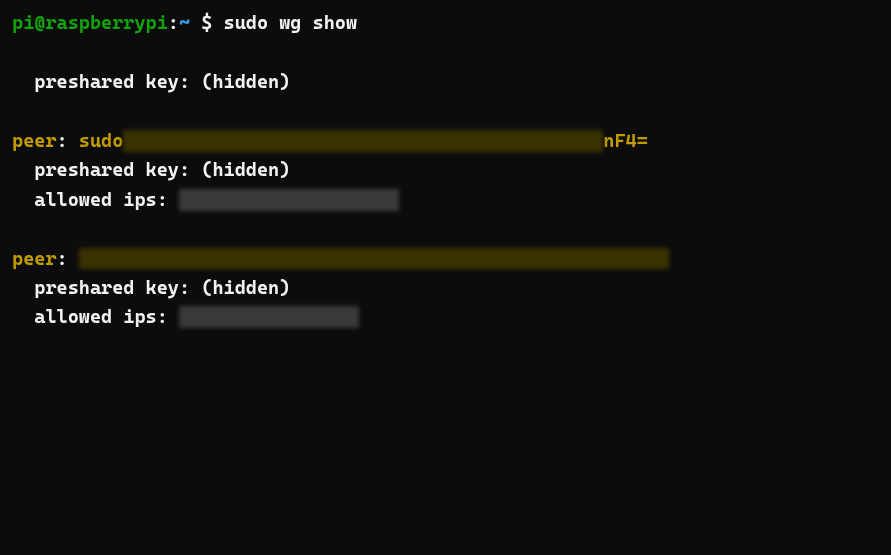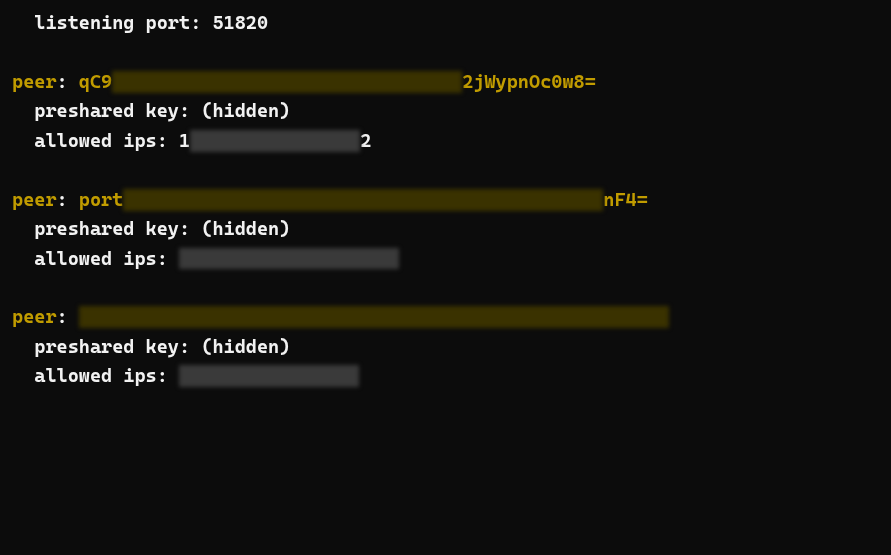--- a/index.html
+++ b/index.html
@@ -49,37 +49,35 @@
       position: relative;
       top: -0.05em;
     }
     .blank { height: 1.55em; }
   </style>
 </head>
 <body>
 
 <div>
 
+  <div class="line"><span class="green">pi@raspberrypi</span><span class="white">:</span><span class="cyan">~</span><span class="white"> $</span><span class="white"> sudo wg show</span></div>
 
 
 
 
-  <div class="line indent"><span class="white">listening port</span><span class="white">: </span><span class="white">51820</span></div>
 
   <div class="blank"></div>
 
-  <div class="line"><span class="yellow">peer</span><span class="white">: </span><span class="yellow">qC9</span><span class="redact-yellow" style="width:350px"></span><span class="yellow">2jWypnOc0w8=</span></div>
 
   <div class="line indent"><span class="white">preshared key</span><span class="white">: </span><span class="white">(hidden)</span></div>
 
-  <div class="line indent"><span class="white">allowed ips</span><span class="white">: </span><span class="white">1</span><span class="redact-grey" style="width:170px"></span><span class="white">2</span></div>
 
   <div class="blank"></div>
 
-  <div class="line"><span class="yellow">peer</span><span class="white">: </span><span class="yellow">port</span><span class="redact-yellow" style="width:480px"></span><span class="yellow">nF4=</span></div>
+  <div class="line"><span class="yellow">peer</span><span class="white">: </span><span class="yellow">sudo</span><span class="redact-yellow" style="width:480px"></span><span class="yellow">nF4=</span></div>
 
   <div class="line indent"><span class="white">preshared key</span><span class="white">: </span><span class="white">(hidden)</span></div>
 
   <div class="line indent"><span class="white">allowed ips</span><span class="white">: </span><span class="redact-grey" style="width:220px"></span></div>
 
   <div class="blank"></div>
 
   <div class="line"><span class="yellow">peer</span><span class="white">: </span><span class="redact-yellow" style="width:590px"></span></div>
 
   <div class="line indent"><span class="white">preshared key</span><span class="white">: </span><span class="white">(hidden)</span></div>

